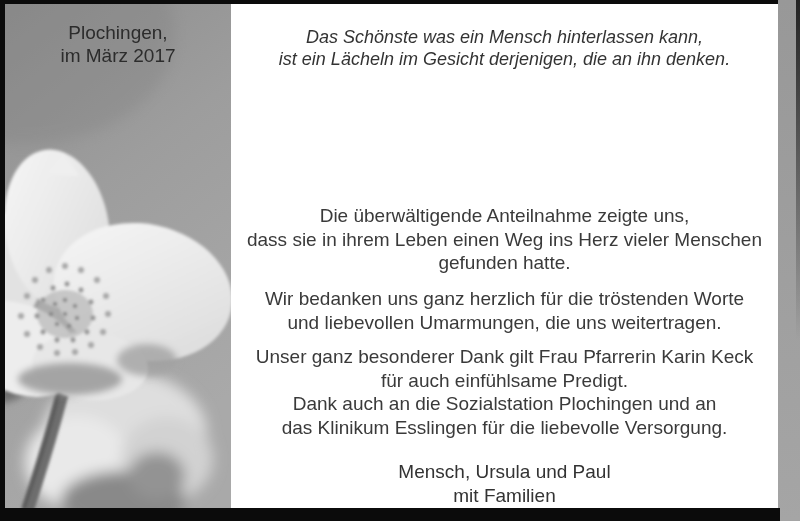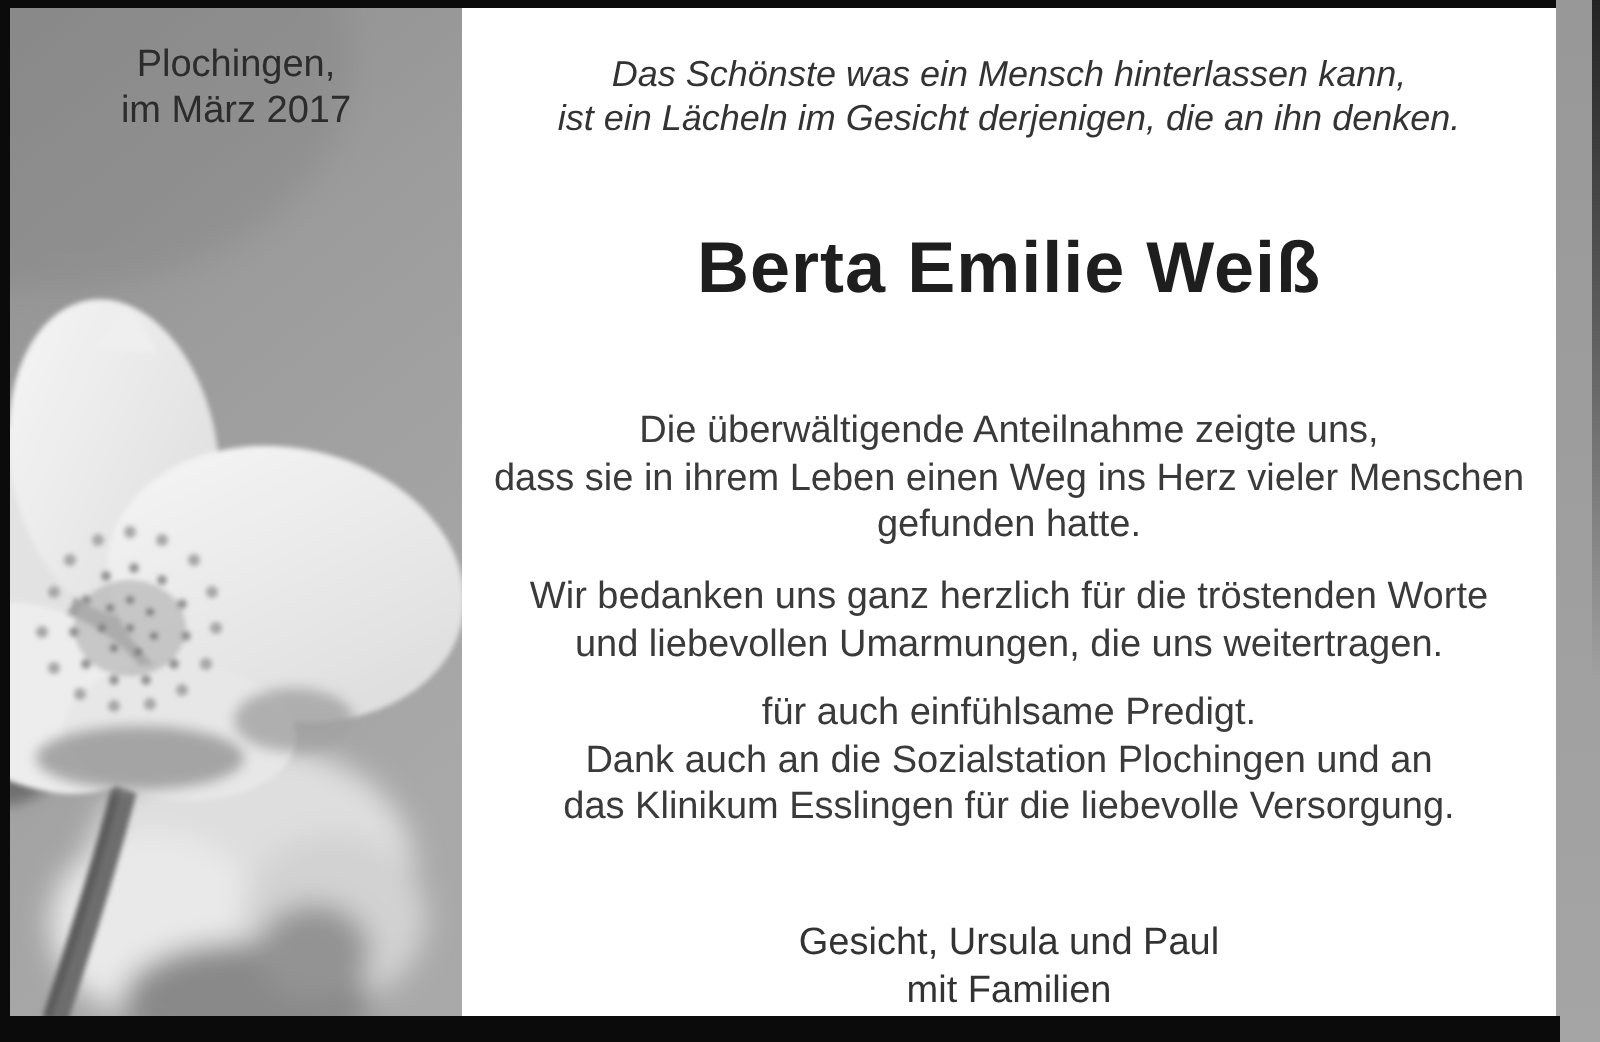--- a/index.html
+++ b/index.html
@@ -149,41 +149,41 @@
     </div>
   </div>
 
   <div class="content">
 
     <div class="epigraph">
       <div>Das Schönste was ein Mensch hinterlassen kann,</div>
       <div>ist ein Lächeln im Gesicht derjenigen, die an ihn denken.</div>
     </div>
 
-    <div class="deceased-name">Berta Emilie Weiß</div>
 
     <div class="para para-2">
       <div>Wir bedanken uns ganz herzlich für die tröstenden Worte</div>
       <div>und liebevollen Umarmungen, die uns weitertragen.</div>
     </div>
 
     <div class="para para-1">
       <div>Die überwältigende Anteilnahme zeigte uns,</div>
       <div>dass sie in ihrem Leben einen Weg ins Herz vieler Menschen</div>
       <div>gefunden hatte.</div>
     </div>
 
     <div class="para para-3">
+      <div>Unser ganz besonderer Dank gilt Frau Pfarrerin Karin Keck</div>
       <div>für auch einfühlsame Predigt.</div>
       <div>Dank auch an die Sozialstation Plochingen und an</div>
       <div>das Klinikum Esslingen für die liebevolle Versorgung.</div>
     </div>
 
     <div class="signature">
-      <div>Gesicht, Ursula und Paul</div>
+      <div>Mensch, Ursula und Paul</div>
       <div>mit Familien</div>
     </div>
 
   </div>
 
   <div class="border-left"></div>
   <div class="bottom-bar"></div>
 </div>
 
 </body></html>

